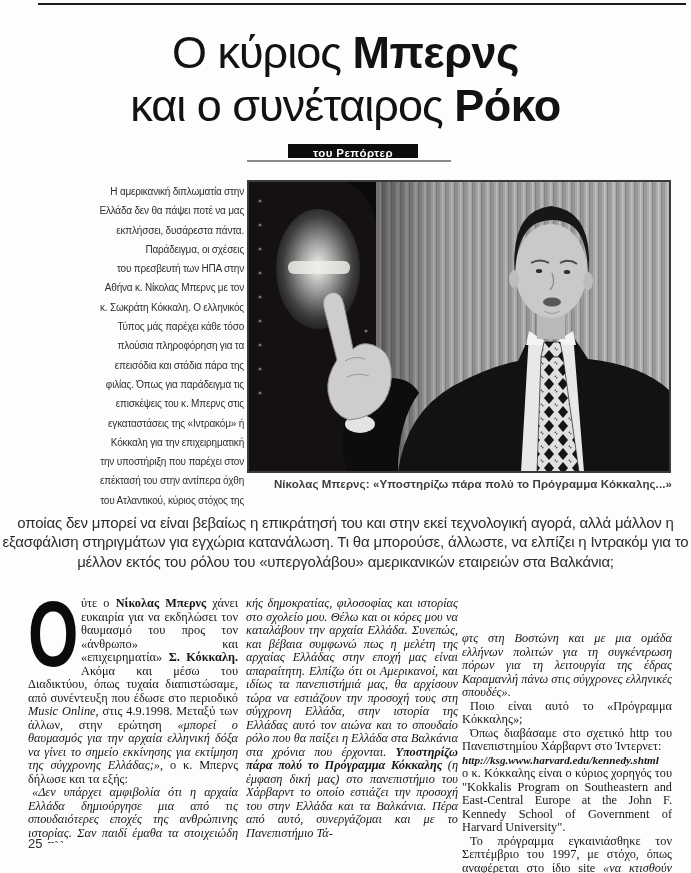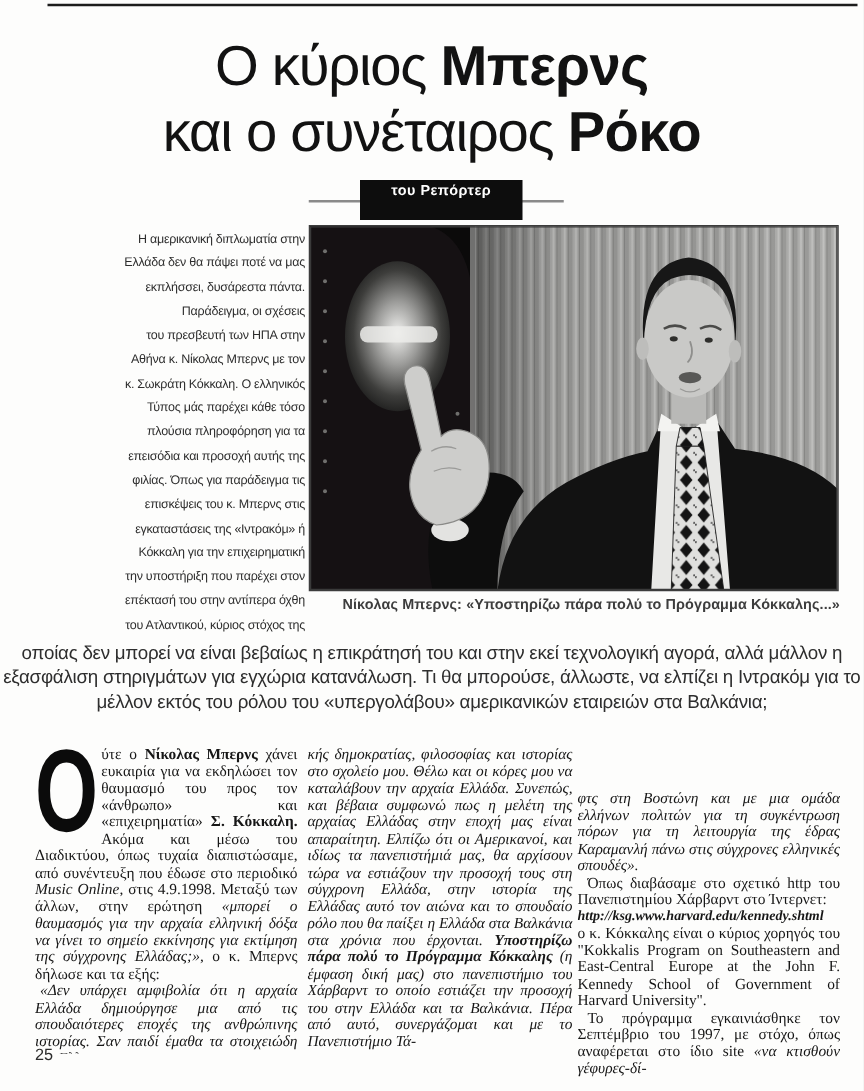--- a/index.html
+++ b/index.html
@@ -15,21 +15,21 @@
     position:absolute; left:0; top:26px; width:691px; margin:0;
     text-align:center; font-size:45px; line-height:53px; letter-spacing:-1px;
     font-weight:400; color:#121212;
   }
   .title .t-bold{font-weight:700; letter-spacing:-0.5px;}
 
   
   .byline-wrap{position:absolute; left:247px; top:144px; width:204px; height:19px;}
   .byline-rule{position:absolute; left:0; top:16px; width:204px; height:2px; background:#8a8a8a;}
   .byline-box{
-    position:absolute; left:41px; top:0; width:130px; height:32px;
+    position:absolute; left:41px; top:0; width:130px; height:14px;
     background:#0d0d0d; color:#ffffff; text-align:center;
     font-size:11.5px; font-weight:700; line-height:18px; letter-spacing:0.4px;
   }
 
   
   .intro{position:absolute; left:26px; top:182px; width:218px; color:#2e2e2e;
     font-size:10px; line-height:19.3px; letter-spacing:-0.2px;}
   .intro .line{display:flex; justify-content:flex-end; white-space:nowrap;}
 
   
@@ -90,21 +90,21 @@
   <div class="intro">
       <div class="line">Η αμερικανική διπλωματία στην</div>
       <div class="line">Ελλάδα δεν θα πάψει ποτέ να μας</div>
       <div class="line">εκπλήσσει, δυσάρεστα πάντα.</div>
       <div class="line">Παράδειγμα, οι σχέσεις</div>
       <div class="line">του πρεσβευτή των ΗΠΑ στην</div>
       <div class="line">Αθήνα κ. Νίκολας Μπερνς με τον</div>
       <div class="line">κ. Σωκράτη Κόκκαλη. Ο ελληνικός</div>
       <div class="line">Τύπος μάς παρέχει κάθε τόσο</div>
       <div class="line">πλούσια πληροφόρηση για τα</div>
-      <div class="line">επεισόδια και προσοχή αυτής της</div>
+      <div class="line">επεισόδια και στάδια πάρα της</div>
       <div class="line">φιλίας. Όπως για παράδειγμα τις</div>
       <div class="line">επισκέψεις του κ. Μπερνς στις</div>
       <div class="line">εγκαταστάσεις της «Ιντρακόμ» ή</div>
       <div class="line">Κόκκαλη για την επιχειρηματική</div>
       <div class="line">την υποστήριξη που παρέχει στον</div>
       <div class="line">επέκτασή του στην αντίπερα όχθη</div>
       <div class="line">του Ατλαντικού, κύριος στόχος της</div>
     </div>
 
   <figure class="photo">
@@ -216,20 +216,21 @@
     <p><span>ύτε ο </span><span class="b">Νίκολας Μπερνς</span><span> χάνει ευκαιρία για να εκδηλώσει τον θαυμασμό του προς τον «άνθρωπο» και «επιχειρηματία» </span><span class="b">Σ. Κόκκαλη.</span><span> Ακόμα και μέσω του Διαδικτύου, όπως τυχαία διαπιστώσαμε, από συνέντευξη που έδωσε στο περιοδικό </span><span class="i">Music Online</span><span>, στις 4.9.1998. Μεταξύ των άλλων, στην ερώτηση </span><span class="i">«μπορεί ο θαυμασμός για την αρχαία ελληνική δόξα να γίνει το σημείο εκκίνησης για εκτίμηση της σύγχρονης Ελλάδας;»</span><span>, ο κ. Μπερνς δήλωσε και τα εξής:</span></p>
     <p class="small-indent"><span class="i">«Δεν υπάρχει αμφιβολία ότι η αρχαία Ελλάδα δημιούργησε μια από τις σπουδαιότερες εποχές της ανθρώπινης ιστορίας. Σαν παιδί έμαθα τα στοιχειώδη της Ελληνι-</span></p>
   </div>
 
   <div class="col col2">
     <p><span class="i">κής δημοκρατίας, φιλοσοφίας και ιστορίας στο σχολείο μου. Θέλω και οι κόρες μου να καταλάβουν την αρχαία Ελλάδα. Συνεπώς, και βέβαια συμφωνώ πως η μελέτη της αρχαίας Ελλάδας στην εποχή μας είναι απαραίτητη. Ελπίζω ότι οι Αμερικανοί, και ιδίως τα πανεπιστήμιά μας, θα αρχίσουν τώρα να εστιάζουν την προσοχή τους στη σύγχρονη Ελλάδα, στην ιστορία της Ελλάδας αυτό τον αιώνα και το σπουδαίο ρόλο που θα παίξει η Ελλάδα στα Βαλκάνια στα χρόνια που έρχονται. </span><span class="b i">Υποστηρίζω πάρα πολύ το Πρόγραμμα Κόκκαλης</span><span class="i"> (η έμφαση δική μας) στο πανεπιστήμιο του Χάρβαρντ το οποίο εστιάζει την προσοχή του στην Ελλάδα και τα Βαλκάνια. Πέρα από αυτό, συνεργάζομαι και με το Πανεπιστήμιο Τά-</span></p>
   </div>
 
   <div class="col col3">
     <p><span class="i">φτς στη Βοστώνη και με μια ομάδα ελλήνων πολιτών για τη συγκέντρωση πόρων για τη λειτουργία της έδρας Καραμανλή πάνω στις σύγχρονες ελληνικές σπουδές».</span></p>
+    <p class="indent"><span>Ποιο είναι αυτό το «Πρόγραμμα Κόκκαλης»;</span></p>
     <p class="indent"><span>Όπως διαβάσαμε στο σχετικό http του Πανεπιστημίου Χάρβαρντ στο Ίντερνετ:</span></p>
     <p class="url"><span class="b i">http://ksg.www.harvard.edu/kennedy.shtml</span></p>
     <p><span>ο κ. Κόκκαλης είναι ο κύριος χορηγός του "Kokkalis Program on Southeastern and East-Central Europe at the John F. Kennedy School of Government of Harvard University".</span></p>
     <p class="indent"><span>Το πρόγραμμα εγκαινιάσθηκε τον Σεπτέμβριο του 1997, με στόχο, όπως αναφέρεται στο ίδιο site </span><span class="i">«να κτισθούν γέφυρες-δί-</span></p>
   </div>
 
   <div class="pageno">25</div>
 
 </div>
 

